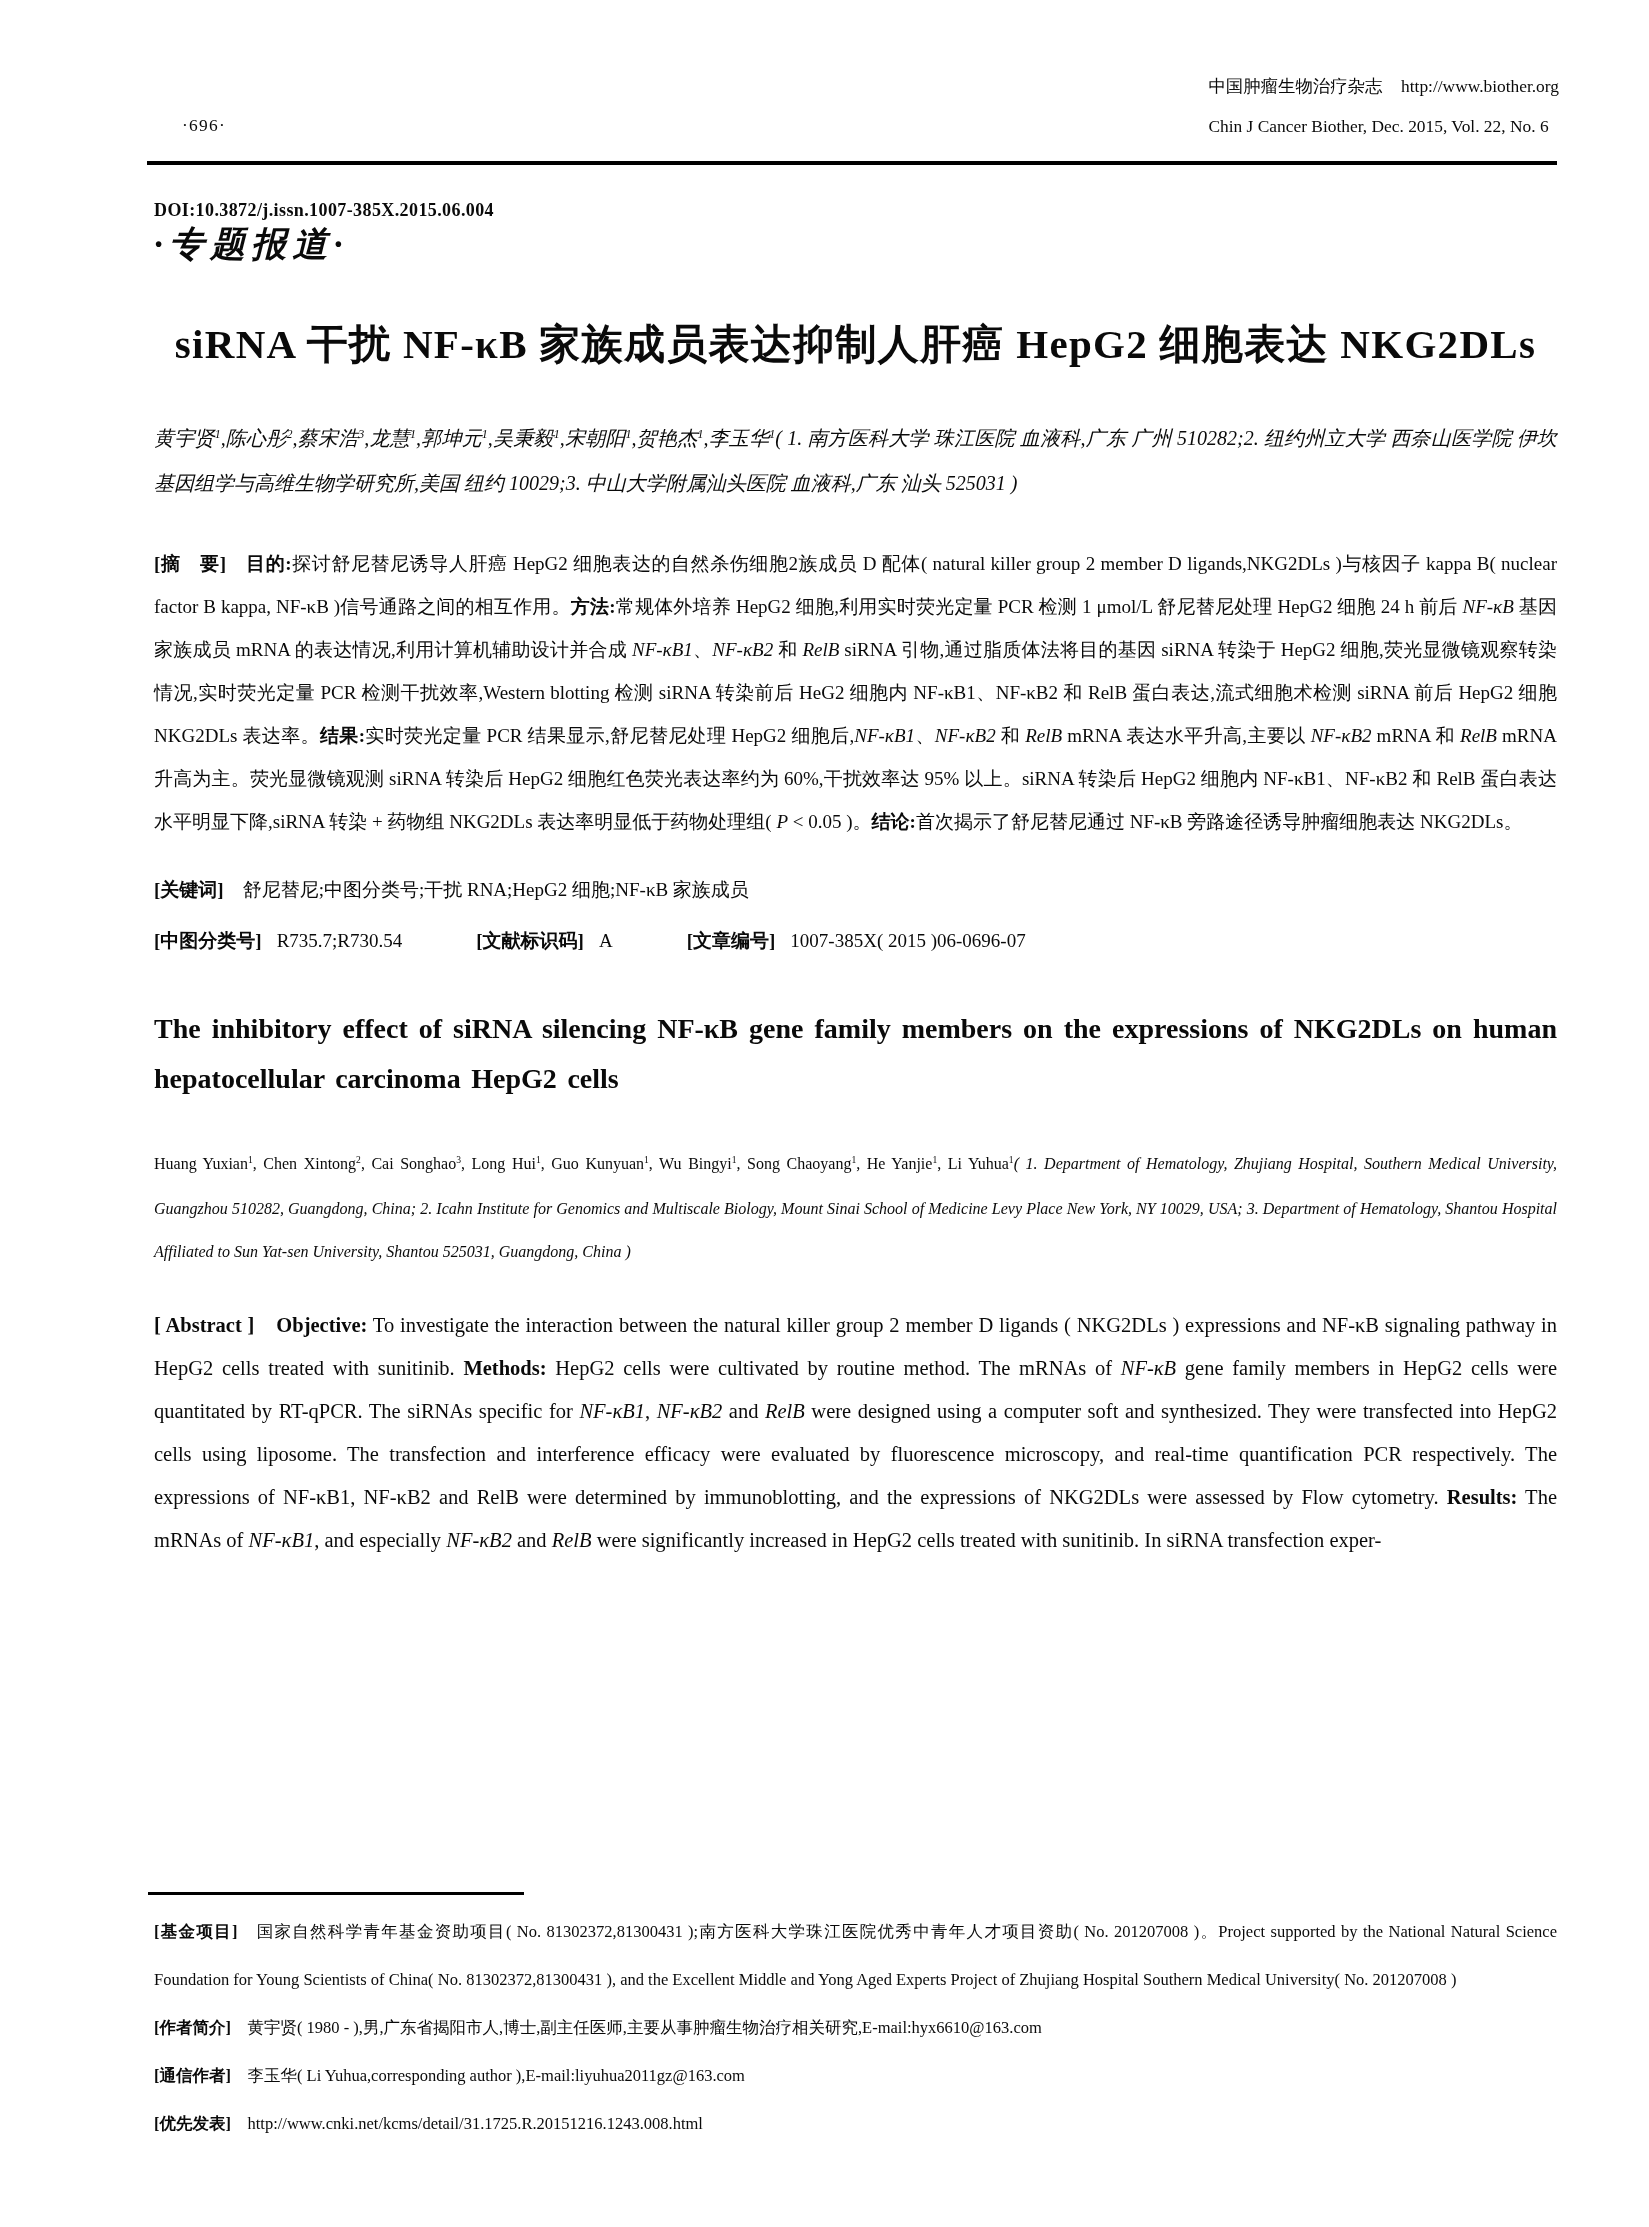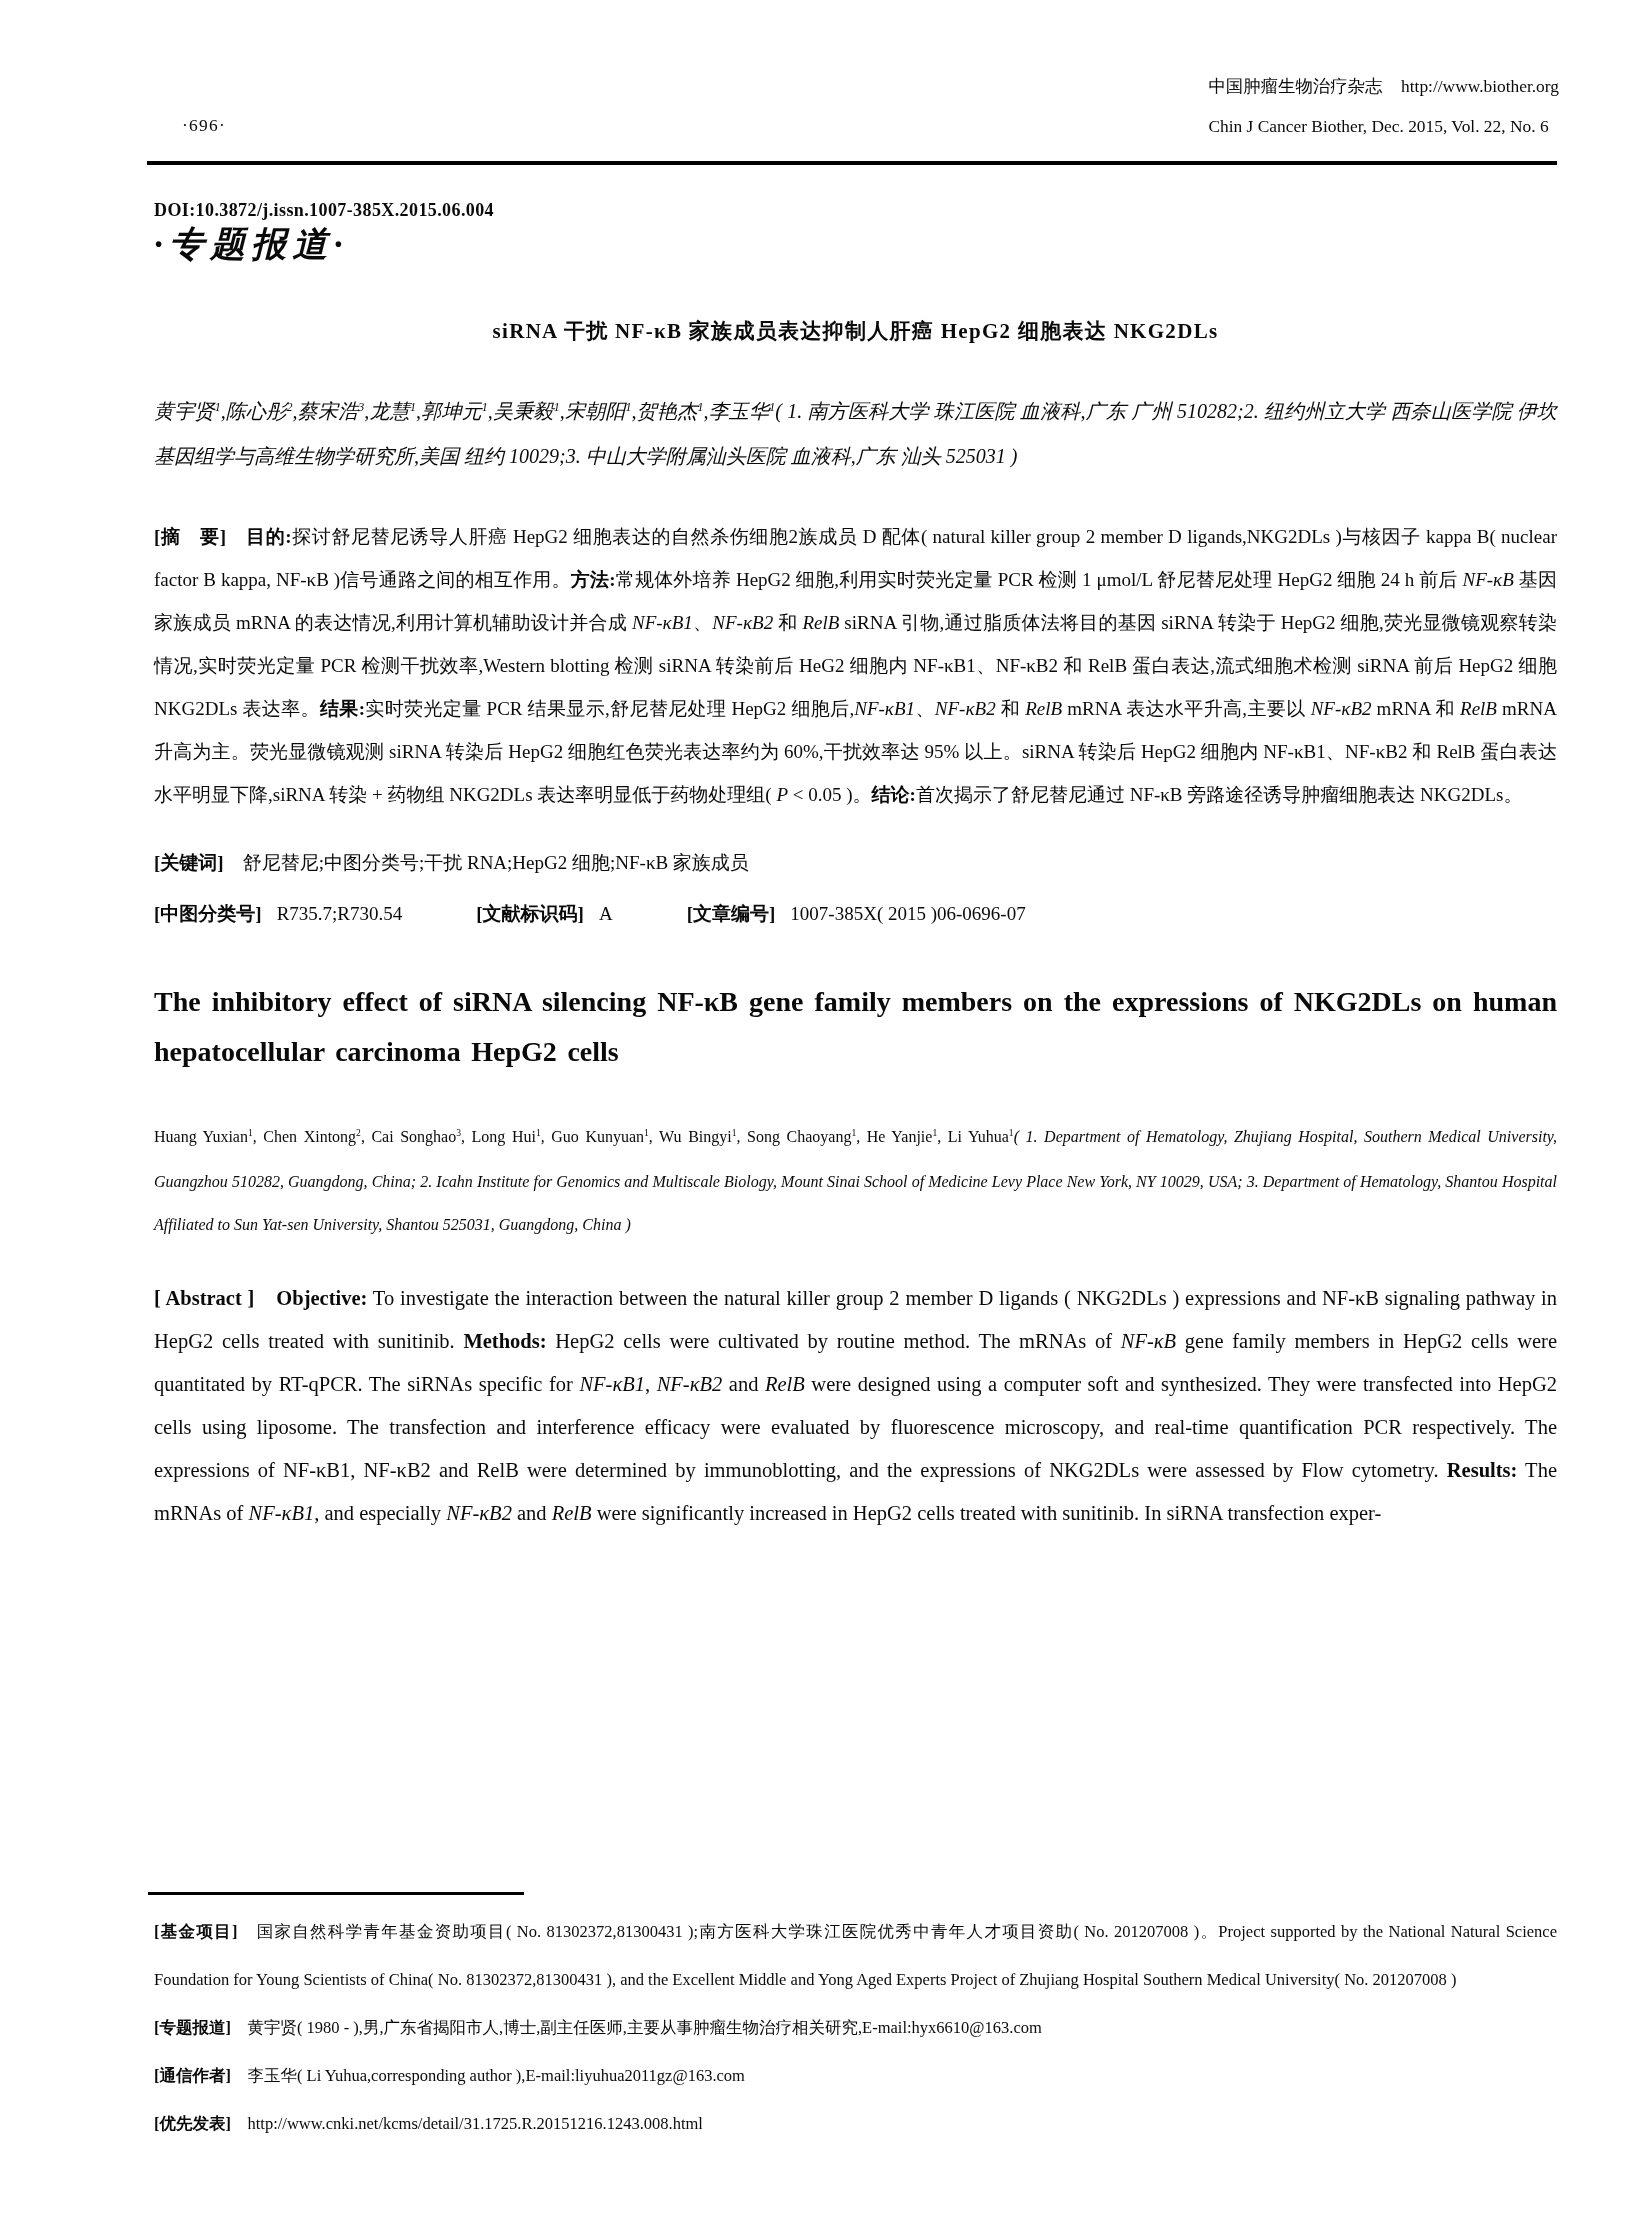--- a/index.html
+++ b/index.html
@@ -35,21 +35,21 @@
     margin:0 0 49px 0;
     flex-direction:column;
   }
   .doi{font-weight:bold;font-size:18px;letter-spacing:0.4px;}
   .column-tag{
     font-size:35px;font-weight:bold;font-style:italic;
     letter-spacing:6.2px;margin-right:114px;white-space:nowrap;
   }
   .title-cn{
     margin:0 0 45px 0;text-align:center;
-    font-size:21px;font-weight:bold;letter-spacing:1.3px;
+    font-size:41px;font-weight:bold;letter-spacing:1.3px;
   }
   .authors-cn{
     margin:0 0 38px 0;font-style:italic;
     font-size:20px;line-height:42px;text-align:justify;
   }
   .abstract-cn{
     margin:0 0 24.5px 0;
     font-size:19px;line-height:43px;text-align:justify;
   }
   .keywords-cn{
@@ -131,19 +131,19 @@
 
     <p class="authors-en"><span>Huang Yuxian</span><span class="sup">1</span><span>, Chen Xintong</span><span class="sup">2</span><span>, Cai Songhao</span><span class="sup">3</span><span>, Long Hui</span><span class="sup">1</span><span>, Guo Kunyuan</span><span class="sup">1</span><span>, Wu Bingyi</span><span class="sup">1</span><span>, Song Chaoyang</span><span class="sup">1</span><span>, He Yanjie</span><span class="sup">1</span><span>, Li Yuhua</span><span class="sup">1</span><span class="italic">( 1. Department of Hematology, Zhujiang Hospital, Southern Medical University, Guangzhou 510282, Guangdong, China; 2. Icahn Institute for Genomics and Multiscale Biology, Mount Sinai School of Medicine Levy Place New York, NY 10029, USA; 3. Department of Hematology, Shantou Hospital Affiliated to Sun Yat-sen University, Shantou 525031, Guangdong, China )</span></p>
 
     <p class="abstract-en"><span class="bold">[ Abstract ]　</span><span class="bold">Objective:</span><span> To investigate the interaction between the natural killer group 2 member D ligands ( NKG2DLs ) expressions and NF-κB signaling pathway in HepG2 cells treated with sunitinib. </span><span class="bold">Methods:</span><span> HepG2 cells were cultivated by routine method. The mRNAs of </span><span class="italic">NF-κB</span><span> gene family members in HepG2 cells were quantitated by RT-qPCR. The siRNAs specific for </span><span class="italic">NF-κB1</span><span>, </span><span class="italic">NF-κB2</span><span> and </span><span class="italic">RelB</span><span> were designed using a computer soft and synthesized. They were transfected into HepG2 cells using liposome. The transfection and interference efficacy were evaluated by fluorescence microscopy, and real-time quantification PCR respectively. The expressions of NF-κB1, NF-κB2 and RelB were determined by immunoblotting, and the expressions of NKG2DLs were assessed by Flow cytometry. </span><span class="bold">Results:</span><span> The mRNAs of </span><span class="italic">NF-κB1</span><span>, and especially </span><span class="italic">NF-κB2</span><span> and </span><span class="italic">RelB</span><span> were significantly increased in HepG2 cells treated with sunitinib. In siRNA transfection exper-</span></p>
 
   </main>
 
   <footer class="footnotes">
     <div class="footnote-rule"></div>
     <p class="footnote"><span class="bold">[基金项目]　</span><span>国家自然科学青年基金资助项目( No. 81302372,81300431 );南方医科大学珠江医院优秀中青年人才项目资助( No. 201207008 )。Project supported by the National Natural Science Foundation for Young Scientists of China( No. 81302372,81300431 ), and the Excellent Middle and Yong Aged Experts Project of Zhujiang Hospital Southern Medical University( No. 201207008 )</span></p>
-    <p class="footnote"><span class="bold">[专题报道]　</span><span>黄宇贤( 1980 - ),男,广东省揭阳市人,博士,副主任医师,主要从事肿瘤生物治疗相关研究,E-mail:hyx6610@163.com</span></p>
+    <p class="footnote"><span class="bold">[作者简介]　</span><span>黄宇贤( 1980 - ),男,广东省揭阳市人,博士,副主任医师,主要从事肿瘤生物治疗相关研究,E-mail:hyx6610@163.com</span></p>
     <p class="footnote"><span class="bold">[通信作者]　</span><span>李玉华( Li Yuhua,corresponding author ),E-mail:liyuhua2011gz@163.com</span></p>
     <p class="footnote"><span class="bold">[优先发表]　</span><span>http://www.cnki.net/kcms/detail/31.1725.R.20151216.1243.008.html</span></p>
   </footer>
 
 </div>
 
 
 </body></html>

